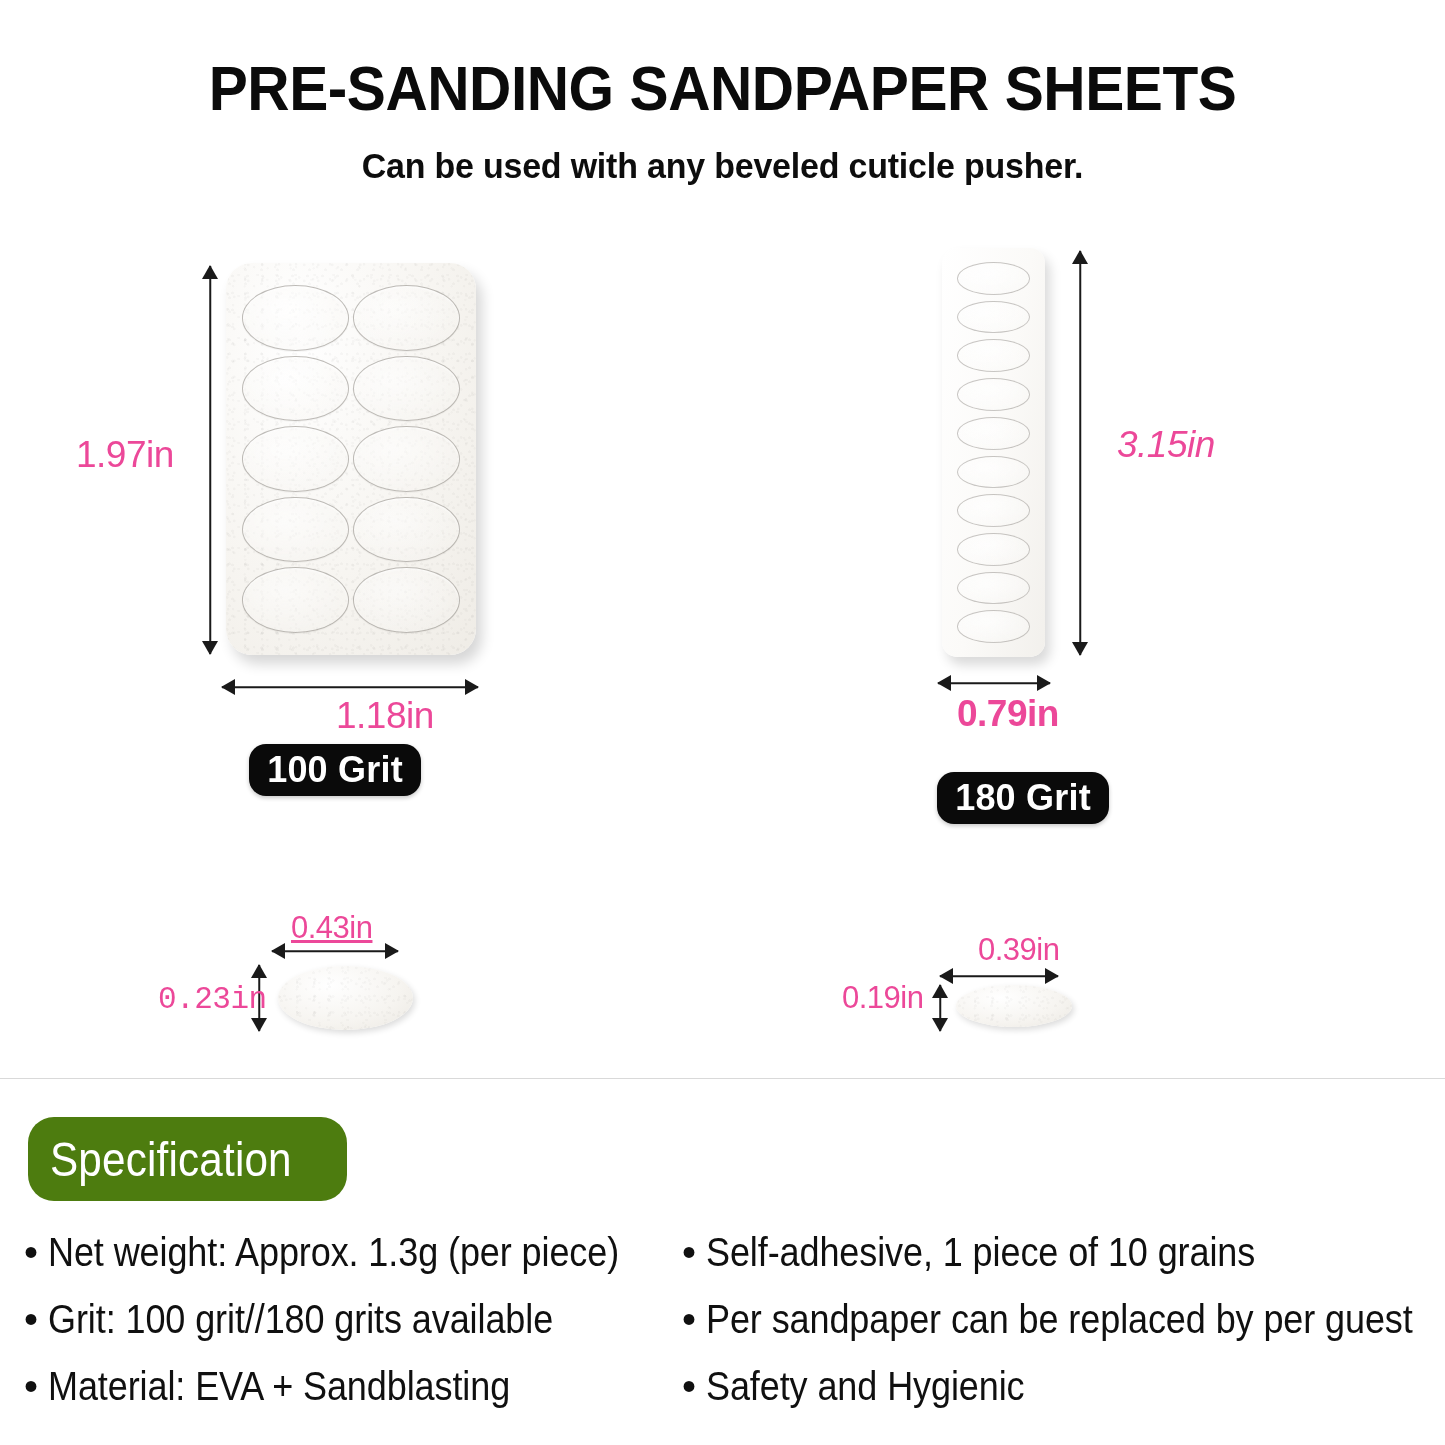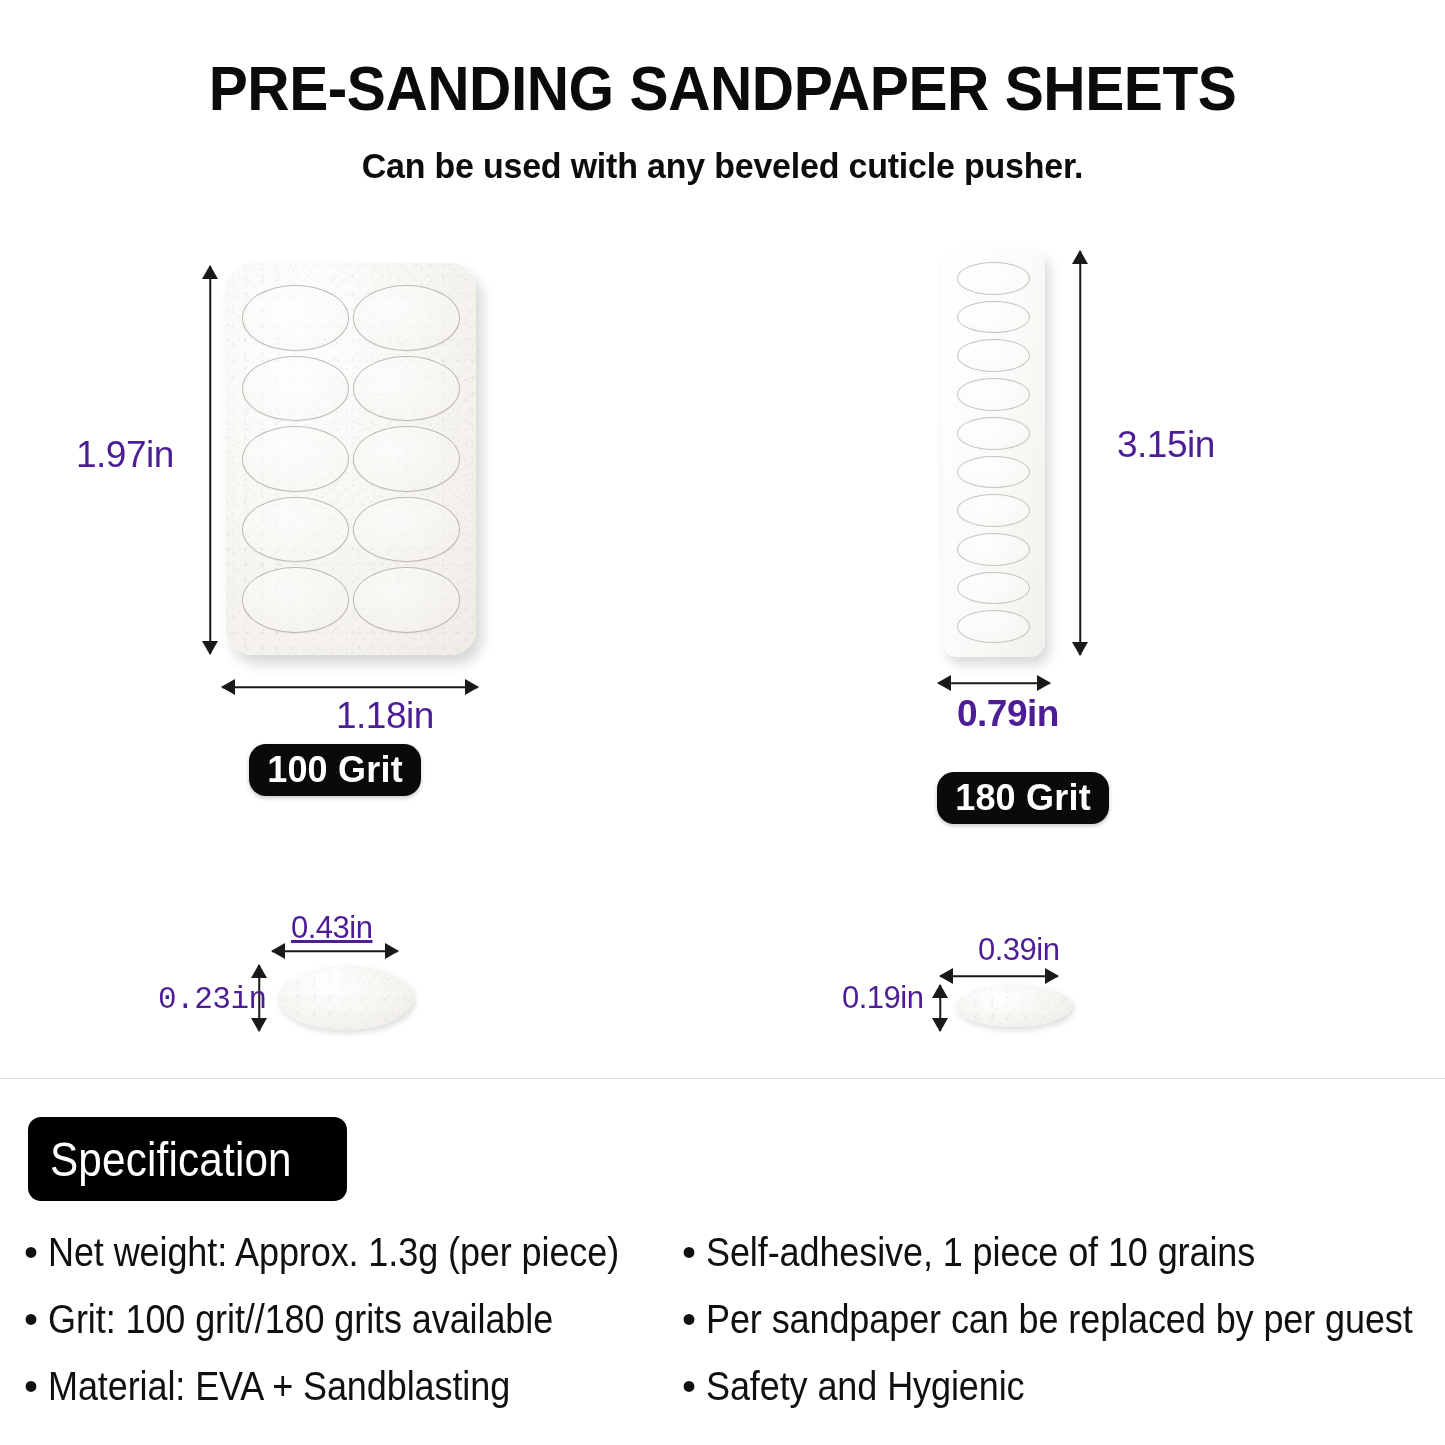--- a/index.html
+++ b/index.html
@@ -157,21 +157,21 @@
     border-right: 14px solid #1a1a1a;
   }
   .arw.right {
     top: 50%; right: -1px; transform: translateY(-50%);
     border-top: 8px solid transparent; border-bottom: 8px solid transparent;
     border-left: 14px solid #1a1a1a;
   }
   .dim-label {
     position: absolute;
     font-size: 37px;
-    color: #4c1d95;
+    color: #ec4899;
     white-space: nowrap;
     letter-spacing: -0.5px;
   }
   .dim-label.small { font-size: 31px; }
 
   
   .grit-badge {
     position: absolute;
     background: #0a0a0a;
     color: #ffffff;
@@ -190,22 +190,22 @@
     position: absolute;
     border-radius: 50%;
     background: radial-gradient(ellipse at 38% 30%, #ffffff 0%, #f6f4f0 60%, #ebe8e2 100%);
     box-shadow: 2px 3px 6px rgba(0,0,0,0.14);
   }
   .mini-oval .grain { opacity: 0.5; border-radius: 50%; }
 
   
   .sec-badge {
     position: absolute;
-    background: #000000;
-    border-radius: 13px;
+    background: #4d7c0f;
+    border-radius: 26px;
     display: flex;
     align-items: center;
     padding: 0 22px;
   }
   .sec-badge span {
     font-family: "Liberation Sans Narrow", "Liberation Sans", sans-serif;
     color: #ffffff;
     font-size: 48px;
     font-weight: 400;
     transform: scaleX(0.88);
@@ -300,21 +300,21 @@
     </div>
   </div>
 
   <div class="panel">
 
     <div class="dim-v" style="left:1071px; top:251px; width:18px; height:404px;">
       <div class="shaft"></div>
         <div class="arw up"></div>
         <div class="arw down"></div>
     </div>
-    <div class="dim-label" style="left:1117px; top:424px;">3.15in</div>
+    <div class="dim-label" style="left:1117px; top:424px;font-style:italic;">3.15in</div>
 
     <div class="sheet-180">
       <div class="oval-col">
         <div class="oval-cut-thin"></div>
         <div class="oval-cut-thin"></div>
         <div class="oval-cut-thin"></div>
         <div class="oval-cut-thin"></div>
         <div class="oval-cut-thin"></div>
         <div class="oval-cut-thin"></div>
         <div class="oval-cut-thin"></div>

